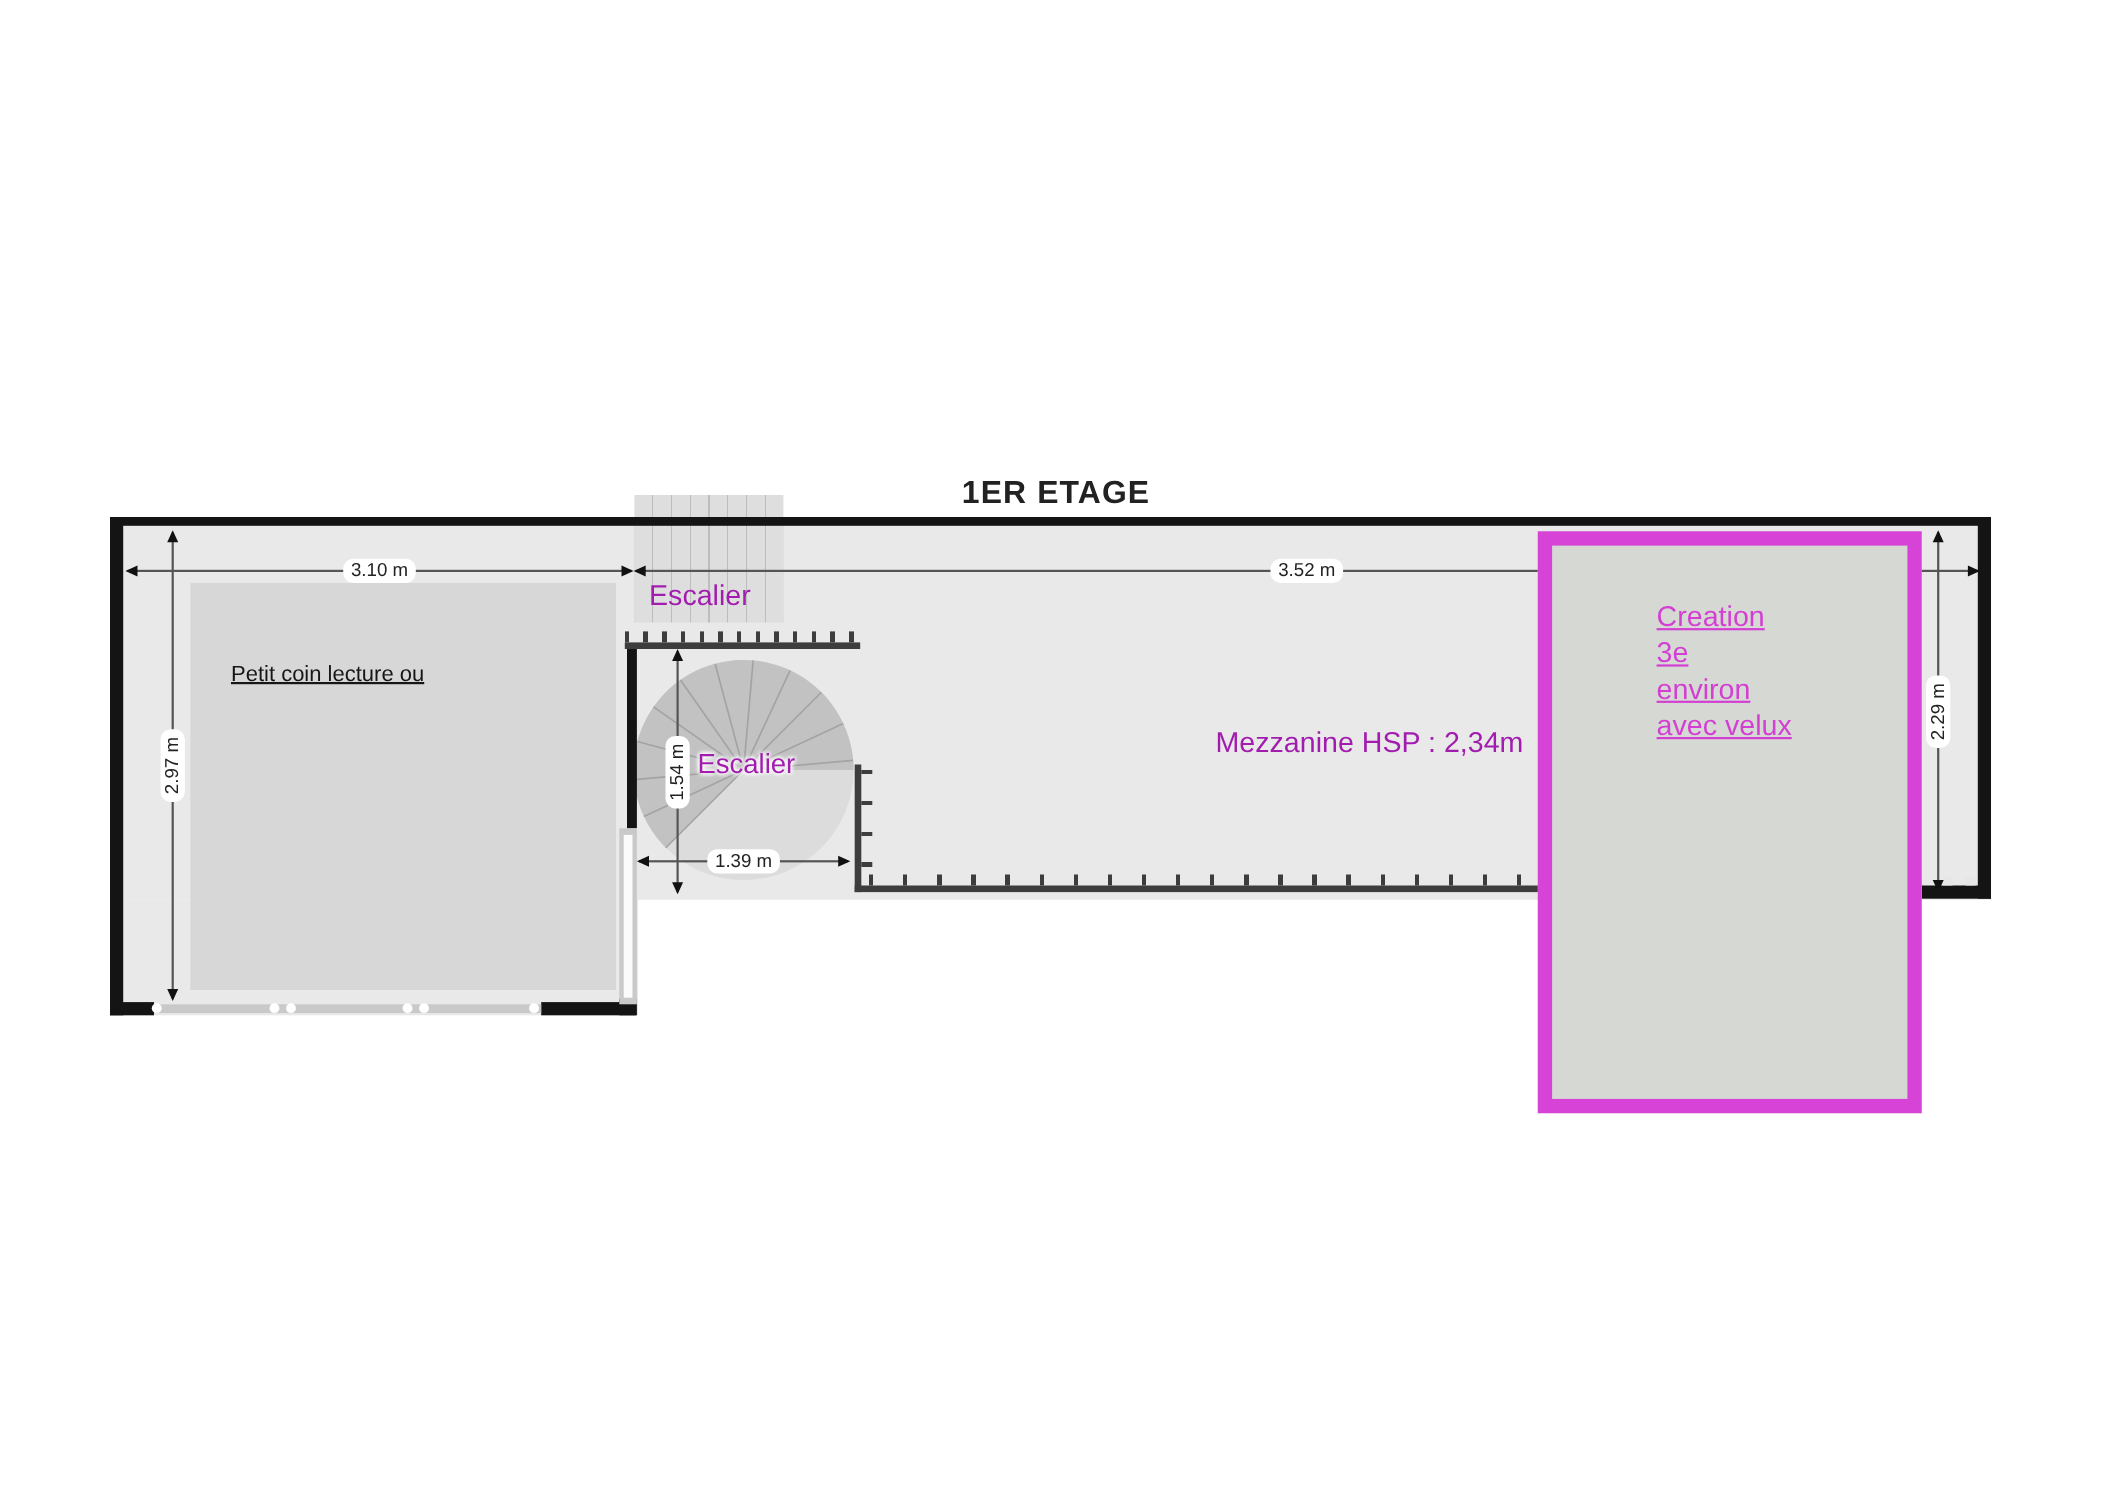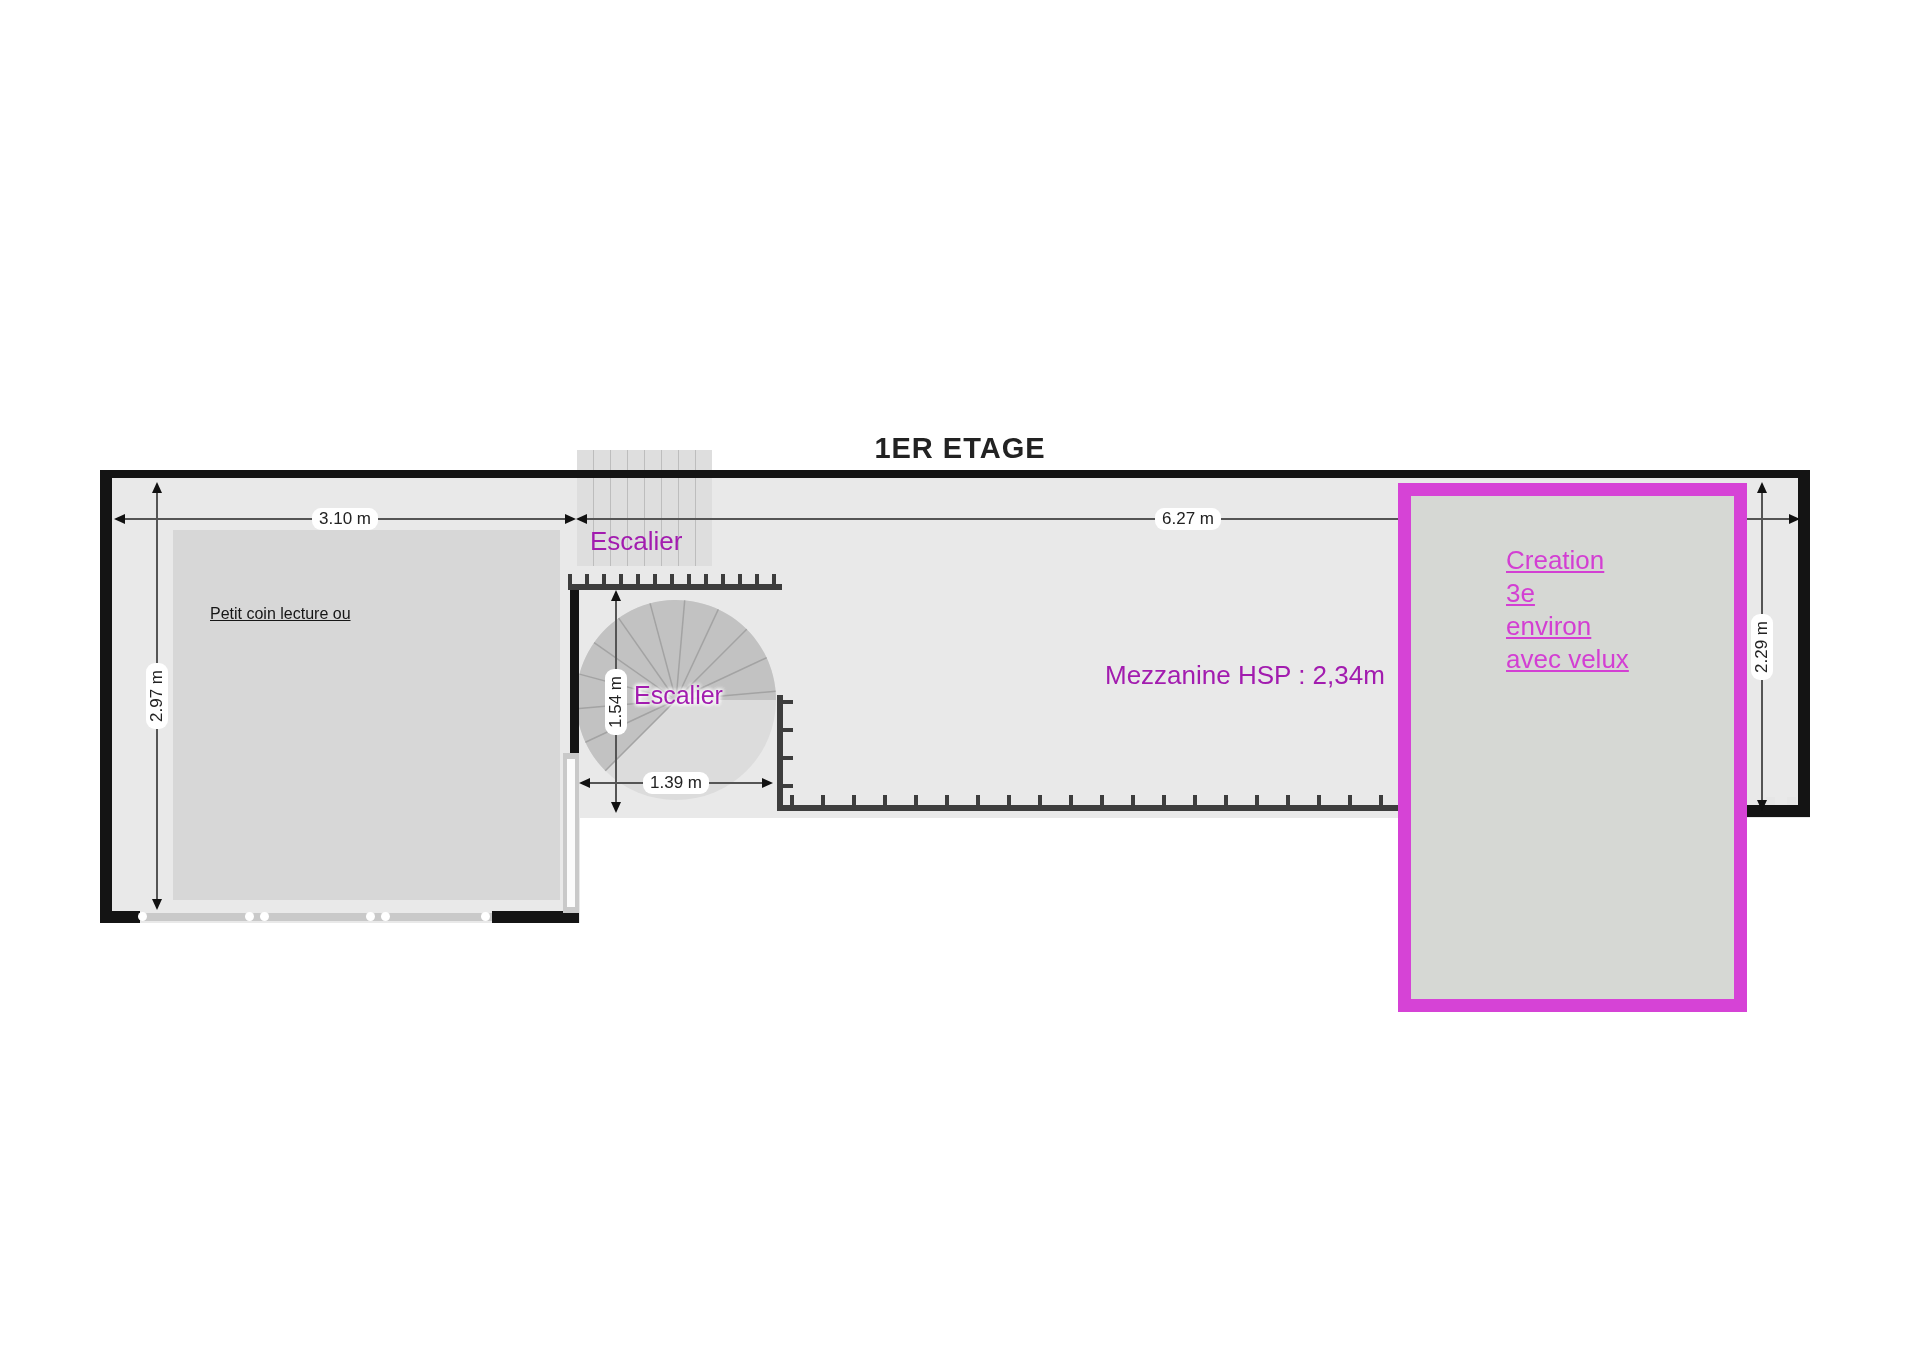--- a/index.html
+++ b/index.html
@@ -51,21 +51,21 @@
   .dim.v .ah.d{bottom:-2px;border-left:5px solid transparent;border-right:5px solid transparent;border-top:11px solid #111;}
   .dlabel{
     position:absolute;left:50%;top:50%;transform:translate(-50%,-50%);
     background:#fff;padding:1px 7px;border-radius:9px;
     font-size:17px;color:#222;white-space:nowrap;line-height:20px;
   }
   .dim.v .dlabel{transform:translate(-50%,-50%) rotate(-90deg);}
 
   
   .note{
-    left:210px;top:596px;z-index:45;font-size:16px;line-height:35px;
+    left:210px;top:596px;z-index:45;font-size:20px;line-height:35px;
     text-decoration:underline;color:#161616;
   }
   .lbl{z-index:45;font-size:26px;color:#a21caf;white-space:nowrap;}
   .halo{text-shadow:0 0 4px #fff,0 0 4px #fff,0 0 4px #fff,0 0 6px #fff;}
   .title{
     left:0;top:432px;width:1920px;text-align:center;z-index:45;
     font-size:29px;font-weight:700;color:#222;letter-spacing:1px;
   }
 
   
@@ -141,21 +141,21 @@
 <div class="abs ticks-up wide" style="left:790px;top:795px;width:608px;height:10px;"></div>
 
 <div class="dim h" style="left:116px;top:518px;width:458px;">
   <span class="ah l"></span>
   <span class="ah r"></span>
   <span class="dlabel">3.10 m</span>
 </div>
 <div class="dim h" style="left:578px;top:518px;width:1220px;">
   <span class="ah l"></span>
   <span class="ah r"></span>
-  <span class="dlabel">6.27 m</span>
+  <span class="dlabel">3.52 m</span>
 </div>
 <div class="dim v" style="left:156px;top:484px;height:424px;">
   <span class="ah u"></span>
   <span class="ah d"></span>
   <span class="dlabel">2.97 m</span>
 </div>
 <div class="dim v" style="left:615px;top:592px;height:219px;">
   <span class="ah u"></span>
   <span class="ah d"></span>
   <span class="dlabel">1.54 m</span>

